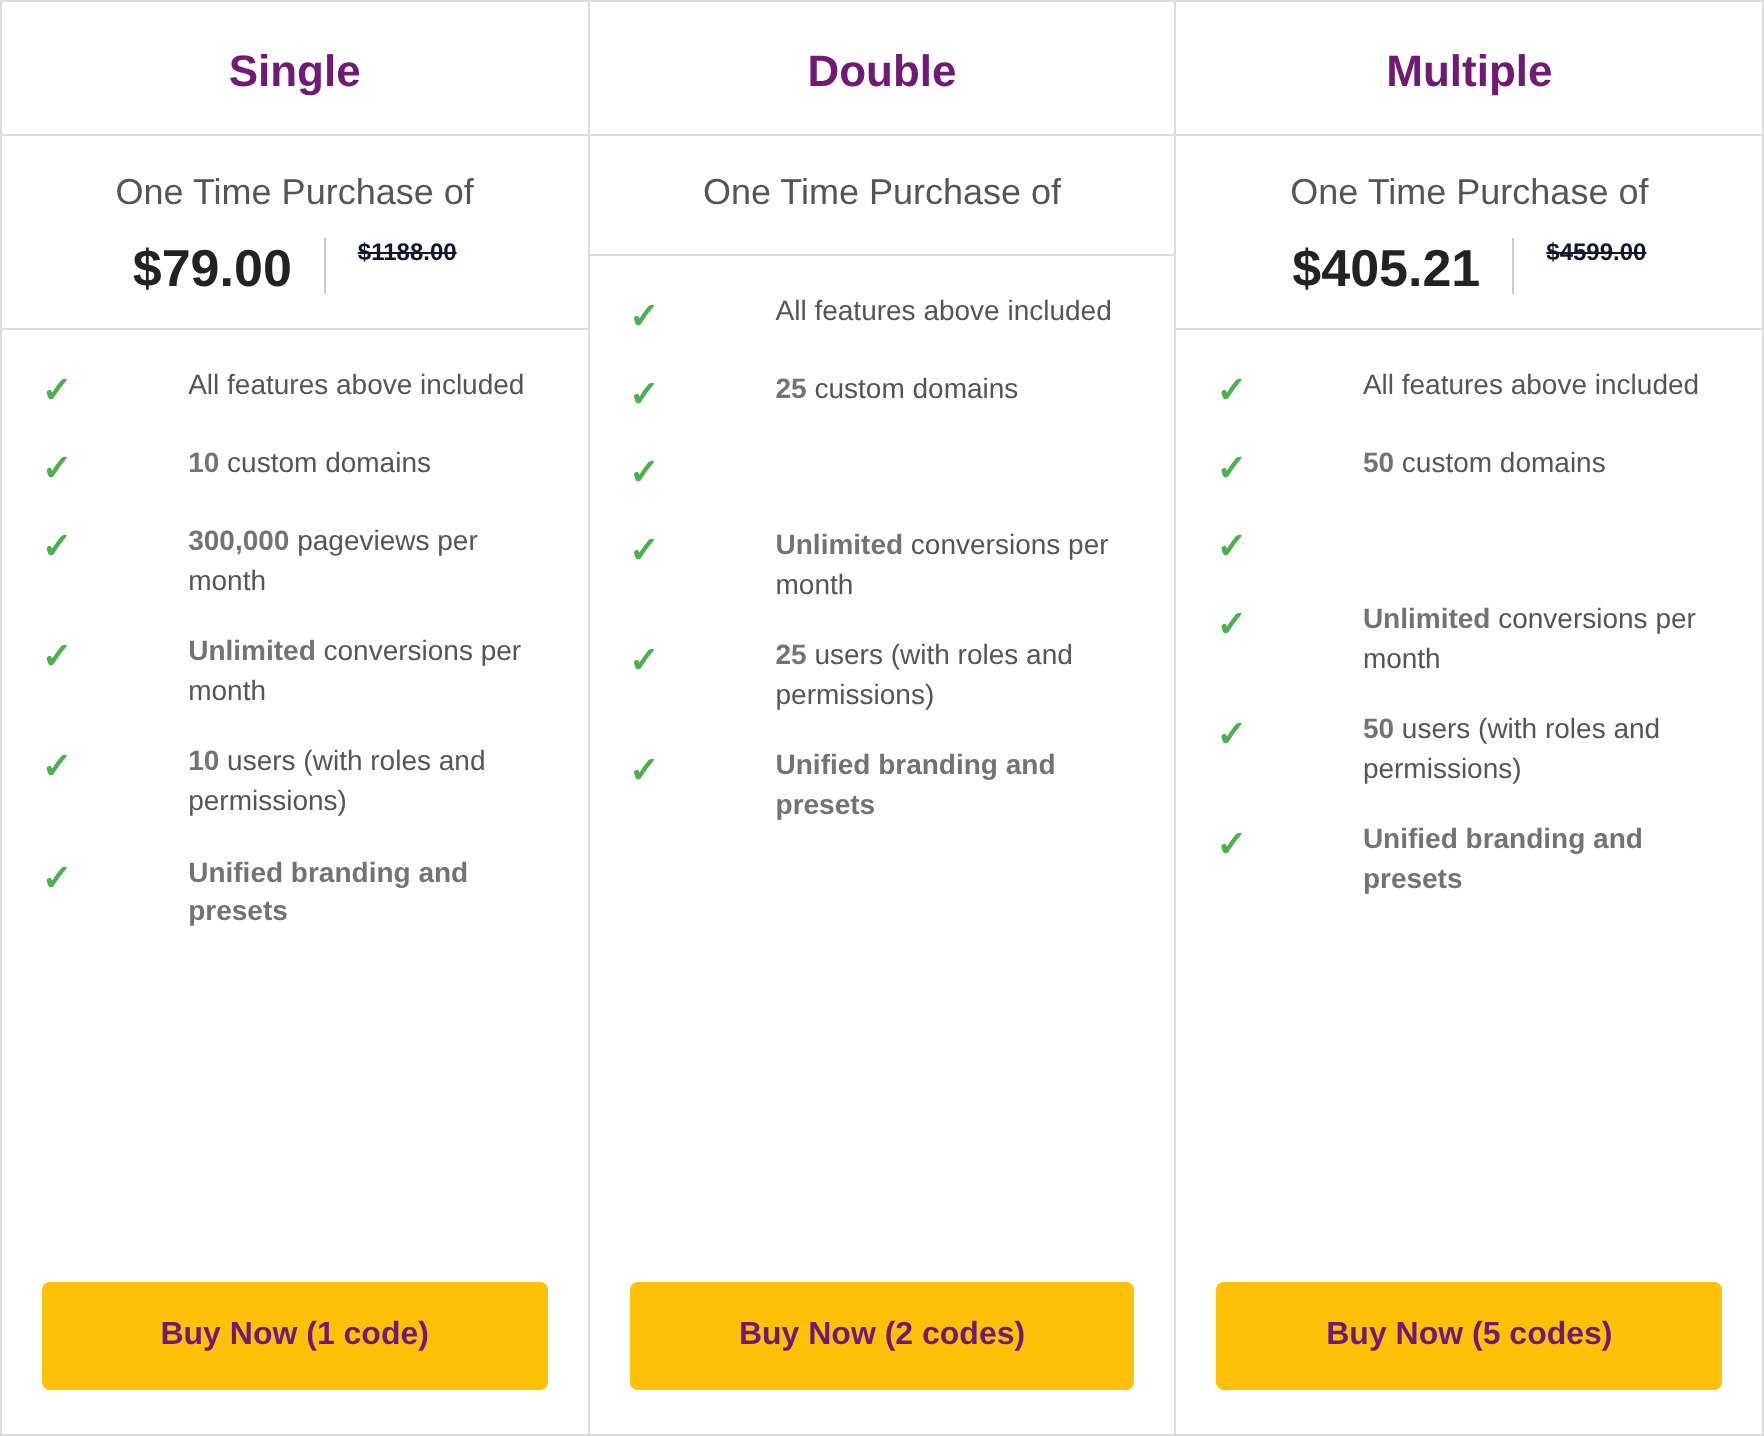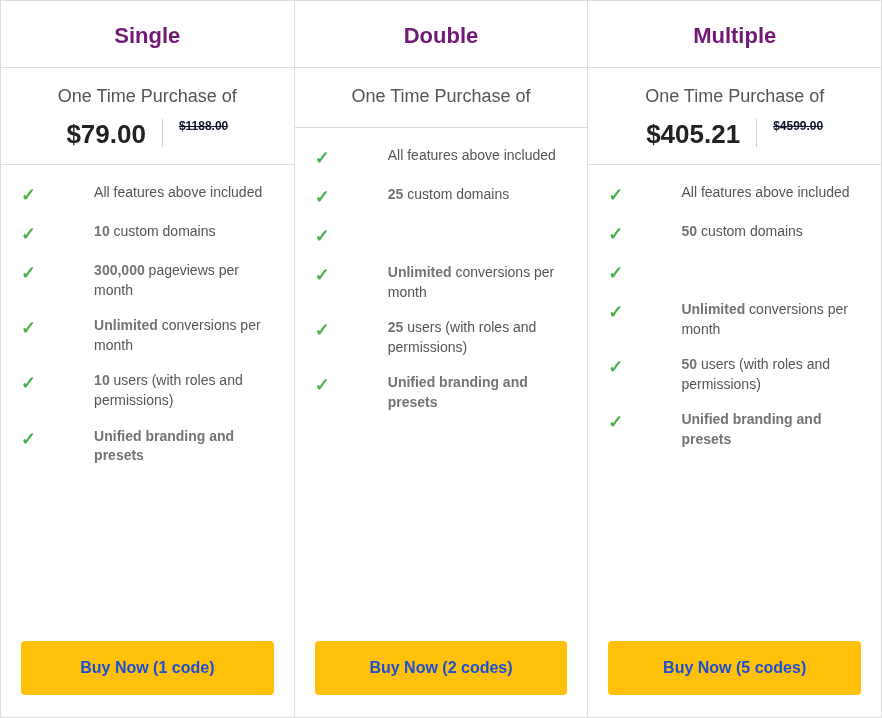--- a/index.html
+++ b/index.html
@@ -102,21 +102,21 @@
       padding: 16px 20px 22px;
     }
     .buy-button {
       width: 100%;
       padding: 18px 10px;
       background: #FFC107;
       border: none;
       border-radius: 4px;
       font-size: 16px;
       font-weight: bold;
-      color: #1d4ed8;
+      color: #701a75;
       cursor: pointer;
       text-align: center;
     }
   </style>
 </head>
 <body>
 
 <div class="pricing-container">
 <div class="plan">
       <div class="plan-header"><span class="plan-title">Single</span></div>

